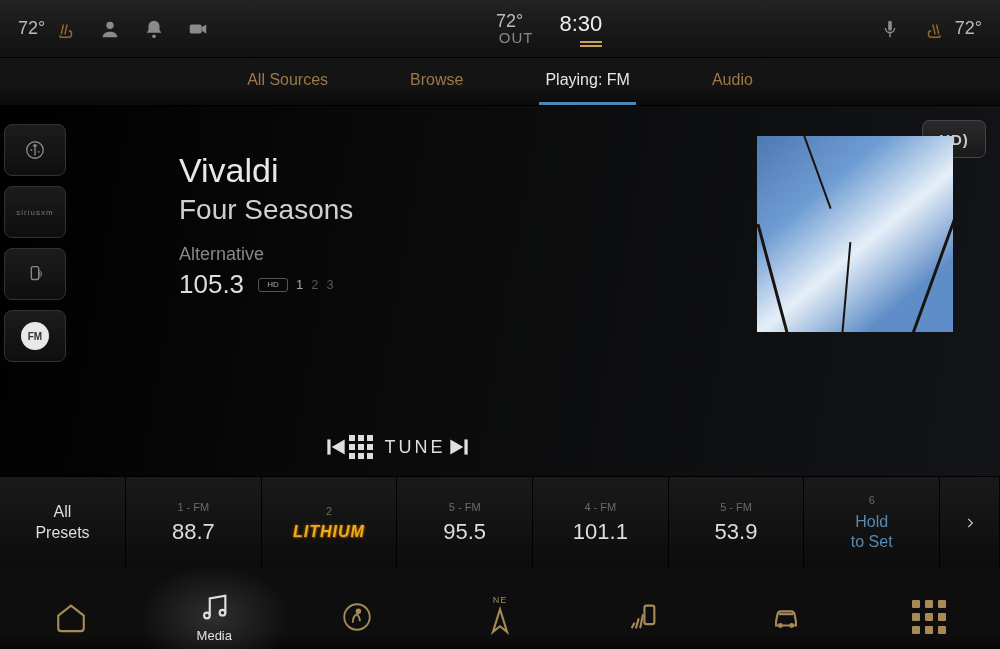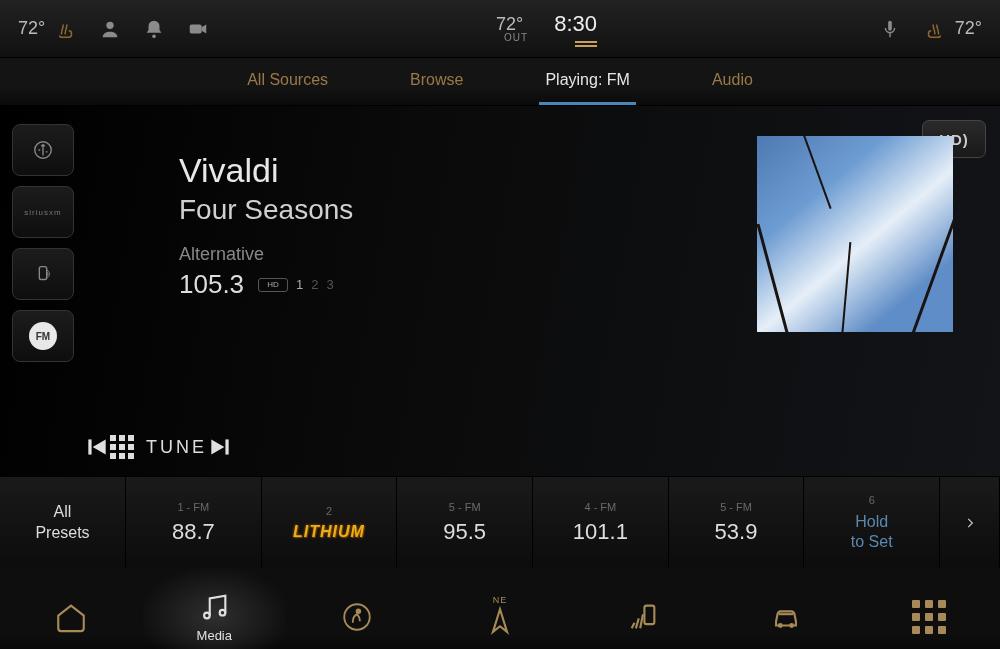--- a/index.html
+++ b/index.html
@@ -22,21 +22,21 @@
   border-bottom: 1px solid #000;
   font-size: 18px;
   color: #bbb;
 }
 .status-left, .status-right { display: flex; align-items: center; gap: 22px; }
 .status-center { flex: 1; display: flex; align-items: center; justify-content: center; gap: 26px; }
 .status-icon { width: 22px; height: 22px; opacity: .7; display:inline-flex; align-items:center; justify-content:center; }
 .status-icon svg { width: 22px; height: 22px; }
 .temp-group { display:flex; align-items:center; gap:10px; }
 .out-group { display:flex; flex-direction:column; align-items:center; line-height:1; }
-.out-label { font-size:10px; color:#888; letter-spacing:1px; text-transform:uppercase;padding-left:13px; }
+.out-label { font-size:15px; color:#888; letter-spacing:1px; text-transform:uppercase;padding-left:13px; }
 .clock-group { display:flex; flex-direction:column; align-items:flex-end; gap:4px; }
 .clock { color:#eee; font-weight:300; font-size:22px; }
 .hamburger-lines { width:22px; height:6px; border-top:2px solid #c8a05a; border-bottom:2px solid #c8a05a; }
 
 
 .tabs-row {
   height: 48px;
   display:flex; align-items:center; justify-content:center;
   gap: 70px;
   background: linear-gradient(#141414 60%, #0a0a0a);
@@ -54,21 +54,21 @@
 .tab.active { color:#e6e6e6; border-bottom-color:#4a86b8; }
 
 
 .main {
   height: 370px;
   display:flex;
   background: linear-gradient(100deg, #000 0%, #0a0a0a 40%, #121418 100%);
 }
 .source-col {
   width: 84px;
-  padding: 18px 0 0 12px;
+  padding: 18px 0 0 4px;
   display:flex; flex-direction:column; gap:10px;
 }
 .source-btn {
   width:62px; height:52px;
   border-radius:8px;
   background: linear-gradient(#1c1c1c, #0e0e0e);
   border:1px solid #333;
   display:flex; align-items:center; justify-content:center;
   color:#888;
 }
@@ -119,21 +119,21 @@
   width:64px; height:38px; border-radius:7px;
   background: linear-gradient(#2a2a2a, #191919);
   border:1px solid #444;
   display:flex; align-items:center; justify-content:center;
   color:#ccc; font-weight:700; font-size:15px; letter-spacing:1px;
 }
 
 
 .transport {
   position:absolute; left:0; right:0; bottom:16px;
-  display:flex; align-items:center; 
+  display:flex; align-items:center; justify-content:center; 
 }
 .trans-btn { color:#e0e0e0; display:flex; align-items:center; gap:12px; cursor:pointer; }
 .trans-btn svg { width:26px; height:26px; }
 .tune-label { font-size:18px; letter-spacing:3px; color:#ddd; }
 .keypad-icon { display:grid; grid-template-columns:repeat(3,6px); grid-template-rows:repeat(3,6px); gap:3px; }
 .keypad-icon span { background:#ddd; }
 
 
 .presets {
   height: 92px;

